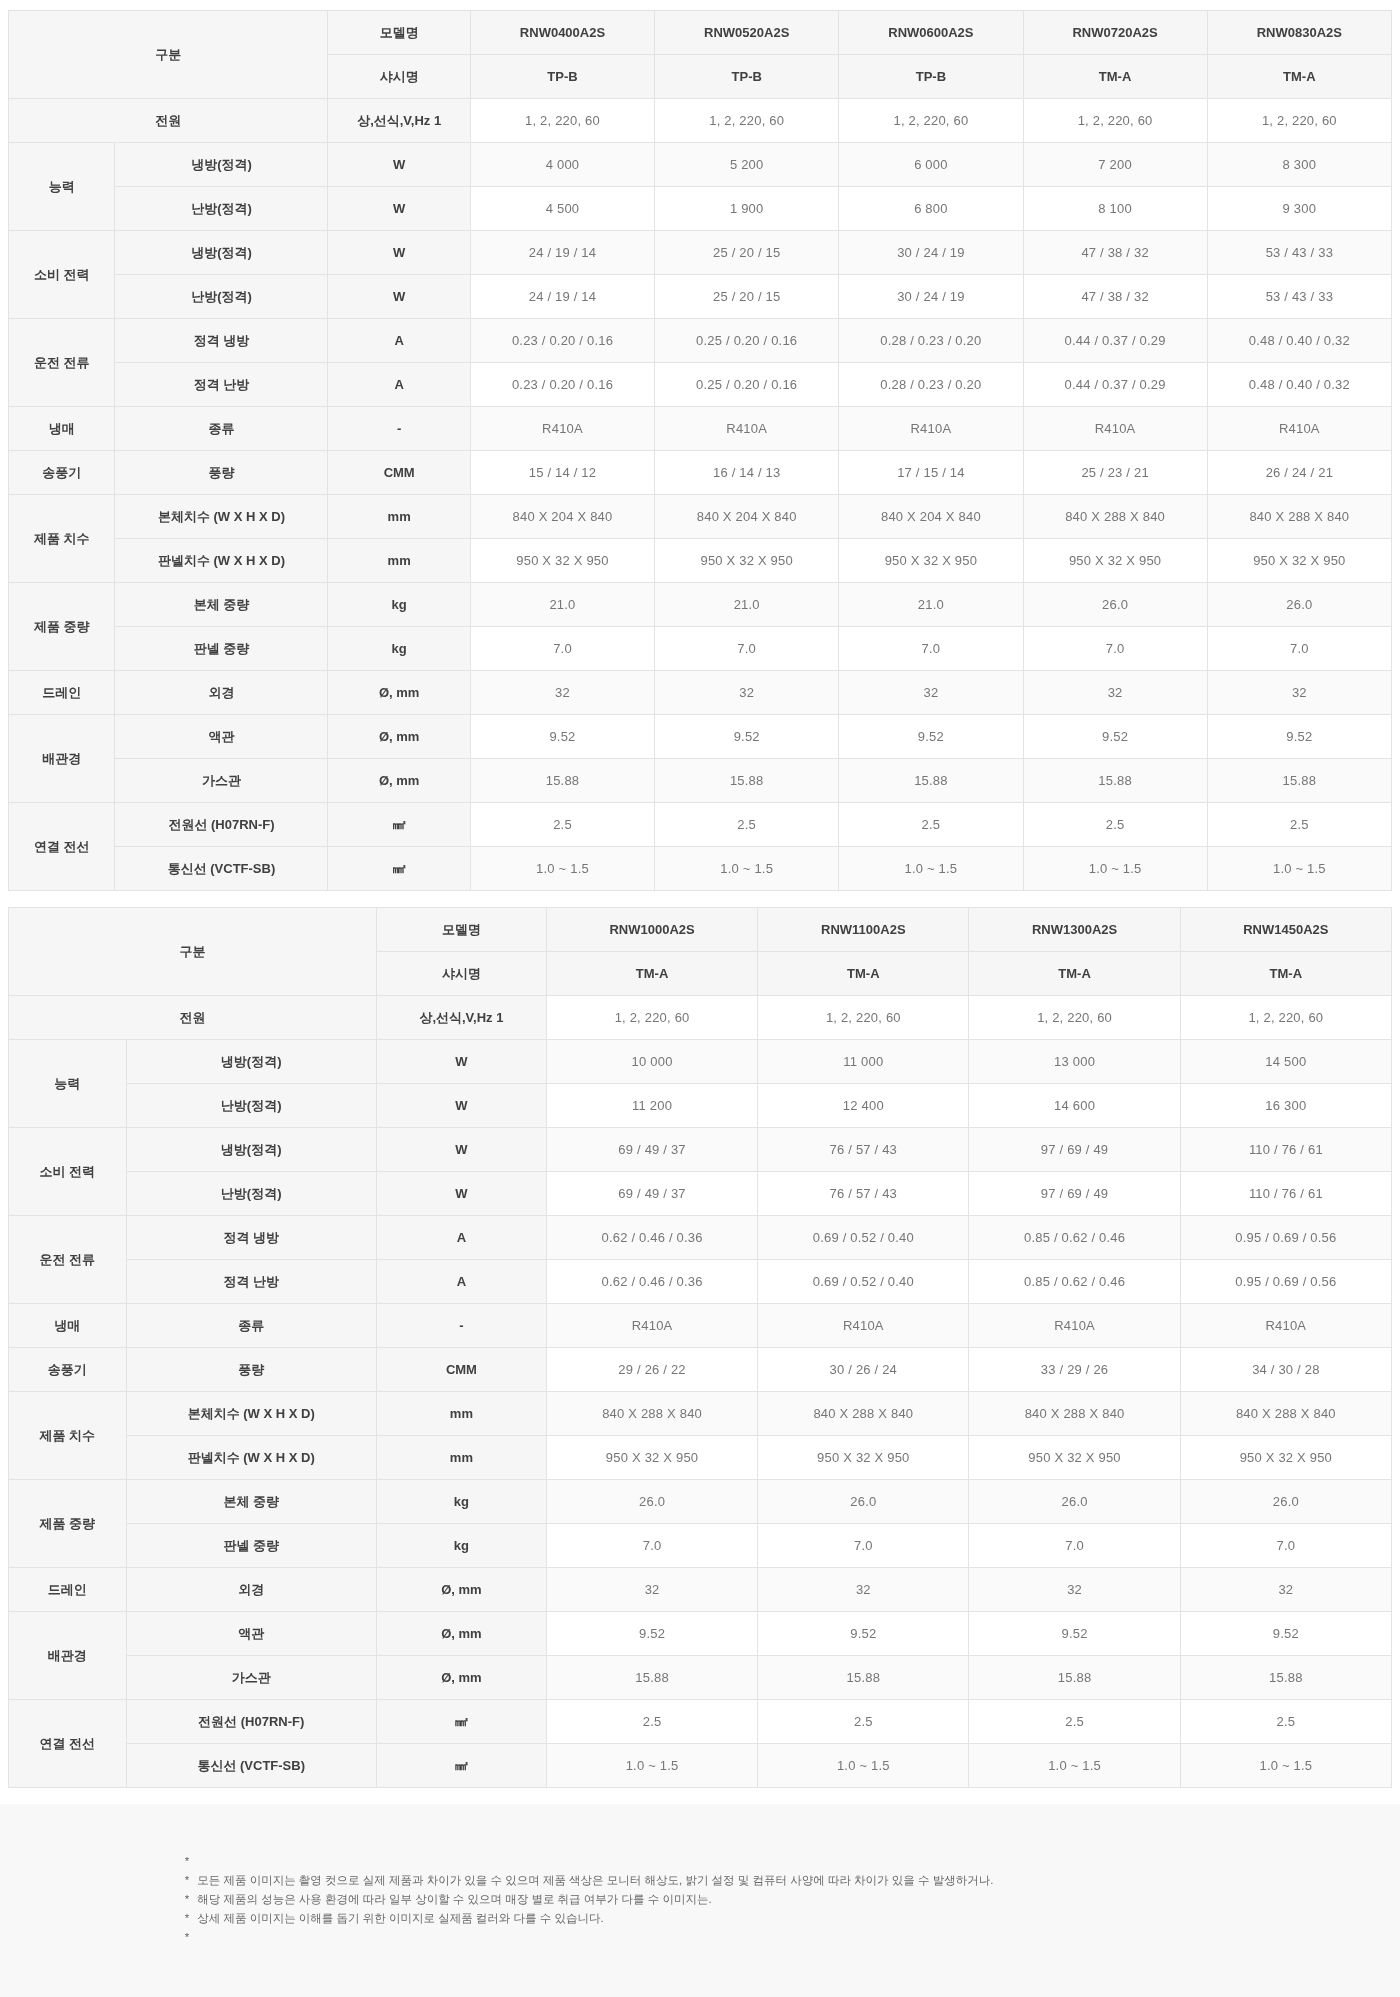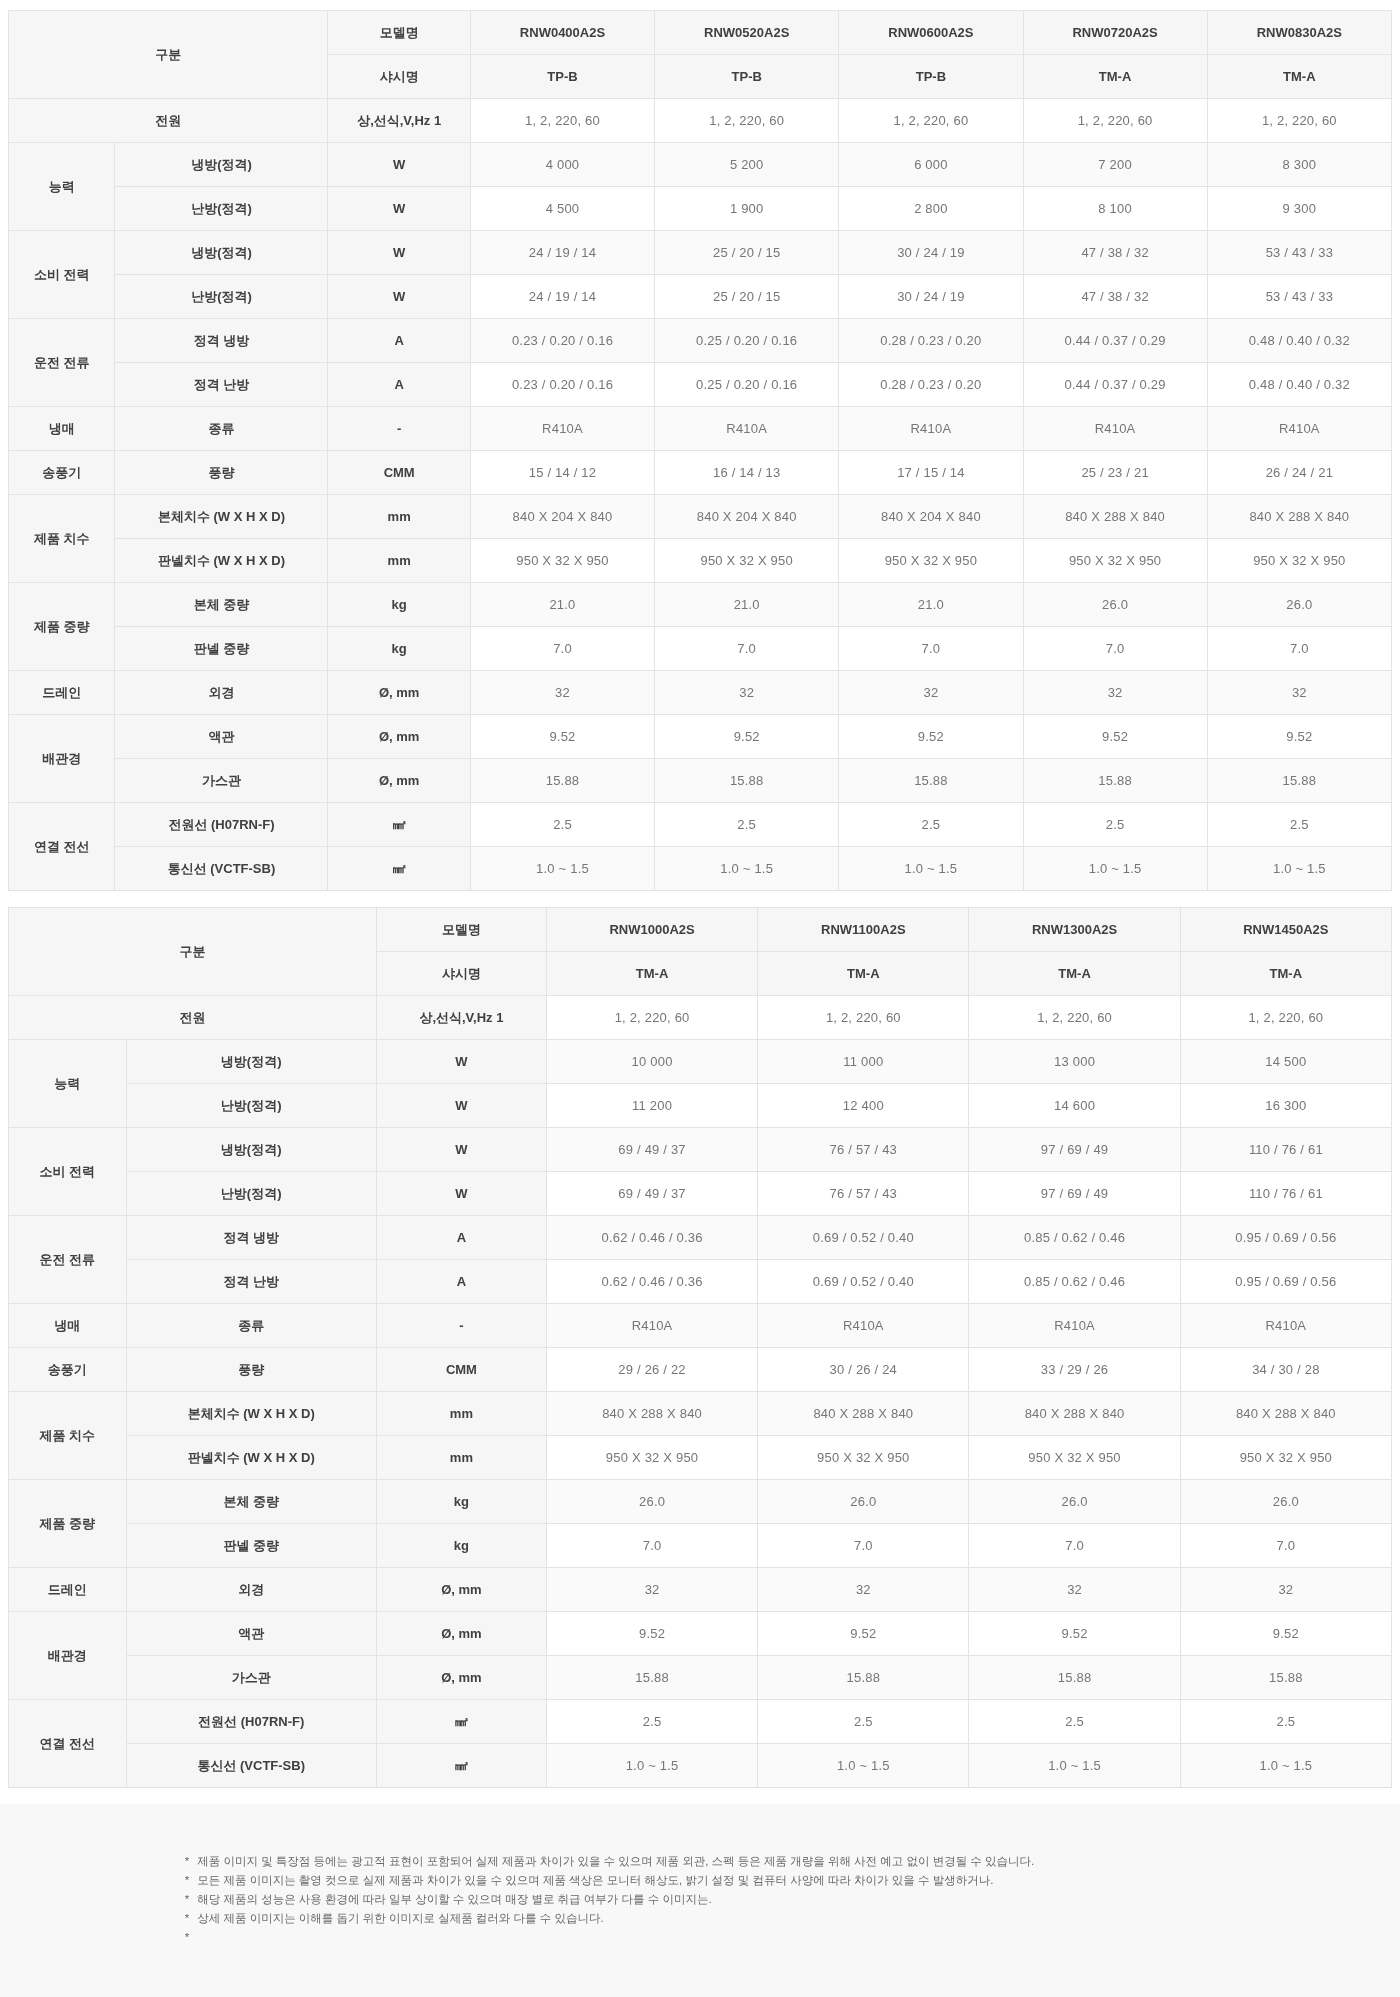--- a/index.html
+++ b/index.html
@@ -124,21 +124,21 @@
             <td class="value-cell">5 200</td>
             <td class="value-cell">6 000</td>
             <td class="value-cell">7 200</td>
             <td class="value-cell">8 300</td>
           </tr>
           <tr>
             <td class="label-cell">난방(정격)</td>
             <td class="unit-cell">W</td>
             <td class="value-cell">4 500</td>
             <td class="value-cell">1 900</td>
-            <td class="value-cell">2 800</td>
+            <td class="value-cell">6 800</td>
             <td class="value-cell">8 100</td>
             <td class="value-cell">9 300</td>
           </tr>
           <tr class="alt">
             <td class="group-cell" rowspan="2">소비 전력</td>
             <td class="label-cell">냉방(정격)</td>
             <td class="unit-cell">W</td>
             <td class="value-cell">24 / 19 / 14</td>
             <td class="value-cell">25 / 20 / 15</td>
             <td class="value-cell">30 / 24 / 19</td>
@@ -463,21 +463,20 @@
             <td class="value-cell">1.0 ~ 1.5</td>
             <td class="value-cell">1.0 ~ 1.5</td>
           </tr>
         </tbody>
       </table>
   </div>
   <div class="footband">
     <div id="footnotes">
         <div class="fn">
           <span class="bullet">*</span>
-          <span>제품 이미지 및 특장점 등에는 광고적 표현이 포함되어 실제 제품과 차이가 있을 수 있으며 제품 외관, 스펙 등은 제품 개량을 위해 사전 예고 없이 변경될 수 있습니다.</span>
         </div>
         <div class="fn">
           <span class="bullet">*</span>
           <span>모든 제품 이미지는 촬영 컷으로 실제 제품과 차이가 있을 수 있으며 제품 색상은 모니터 해상도, 밝기 설정 및 컴퓨터 사양에 따라 차이가 있을 수 발생하거나.</span>
         </div>
         <div class="fn">
           <span class="bullet">*</span>
           <span>해당 제품의 성능은 사용 환경에 따라 일부 상이할 수 있으며 매장 별로 취급 여부가 다를 수 이미지는.</span>
         </div>
         <div class="fn">

